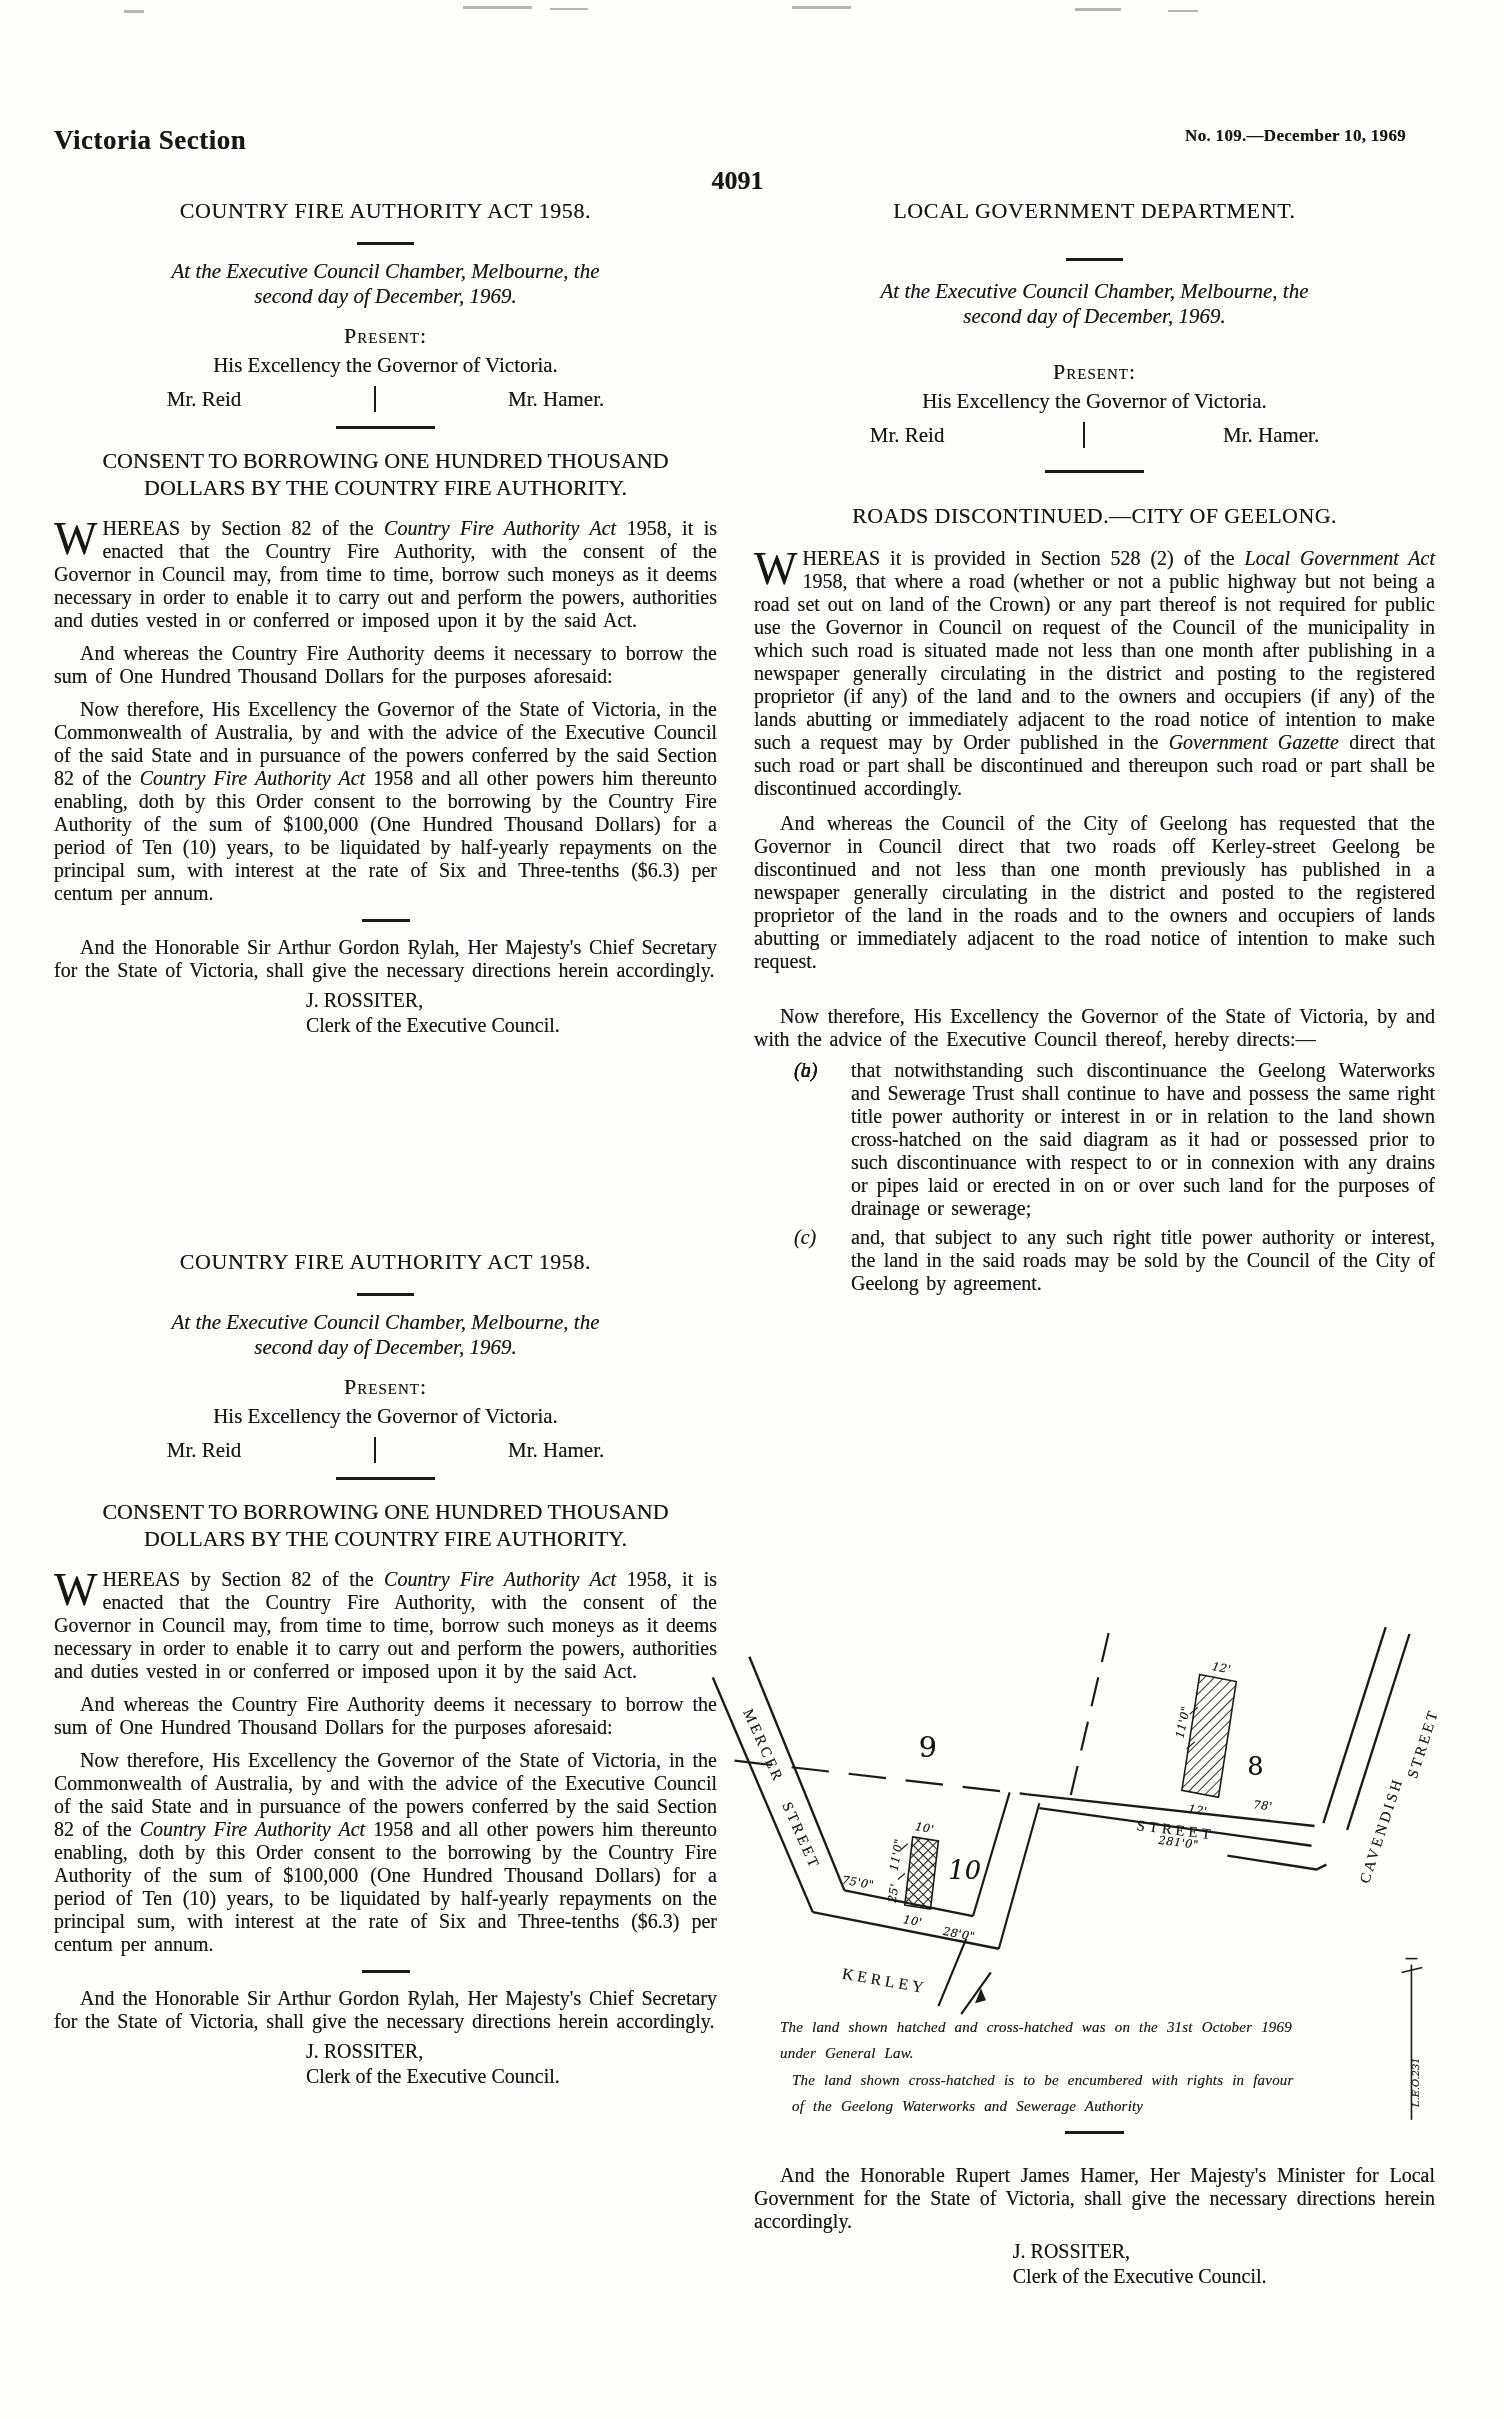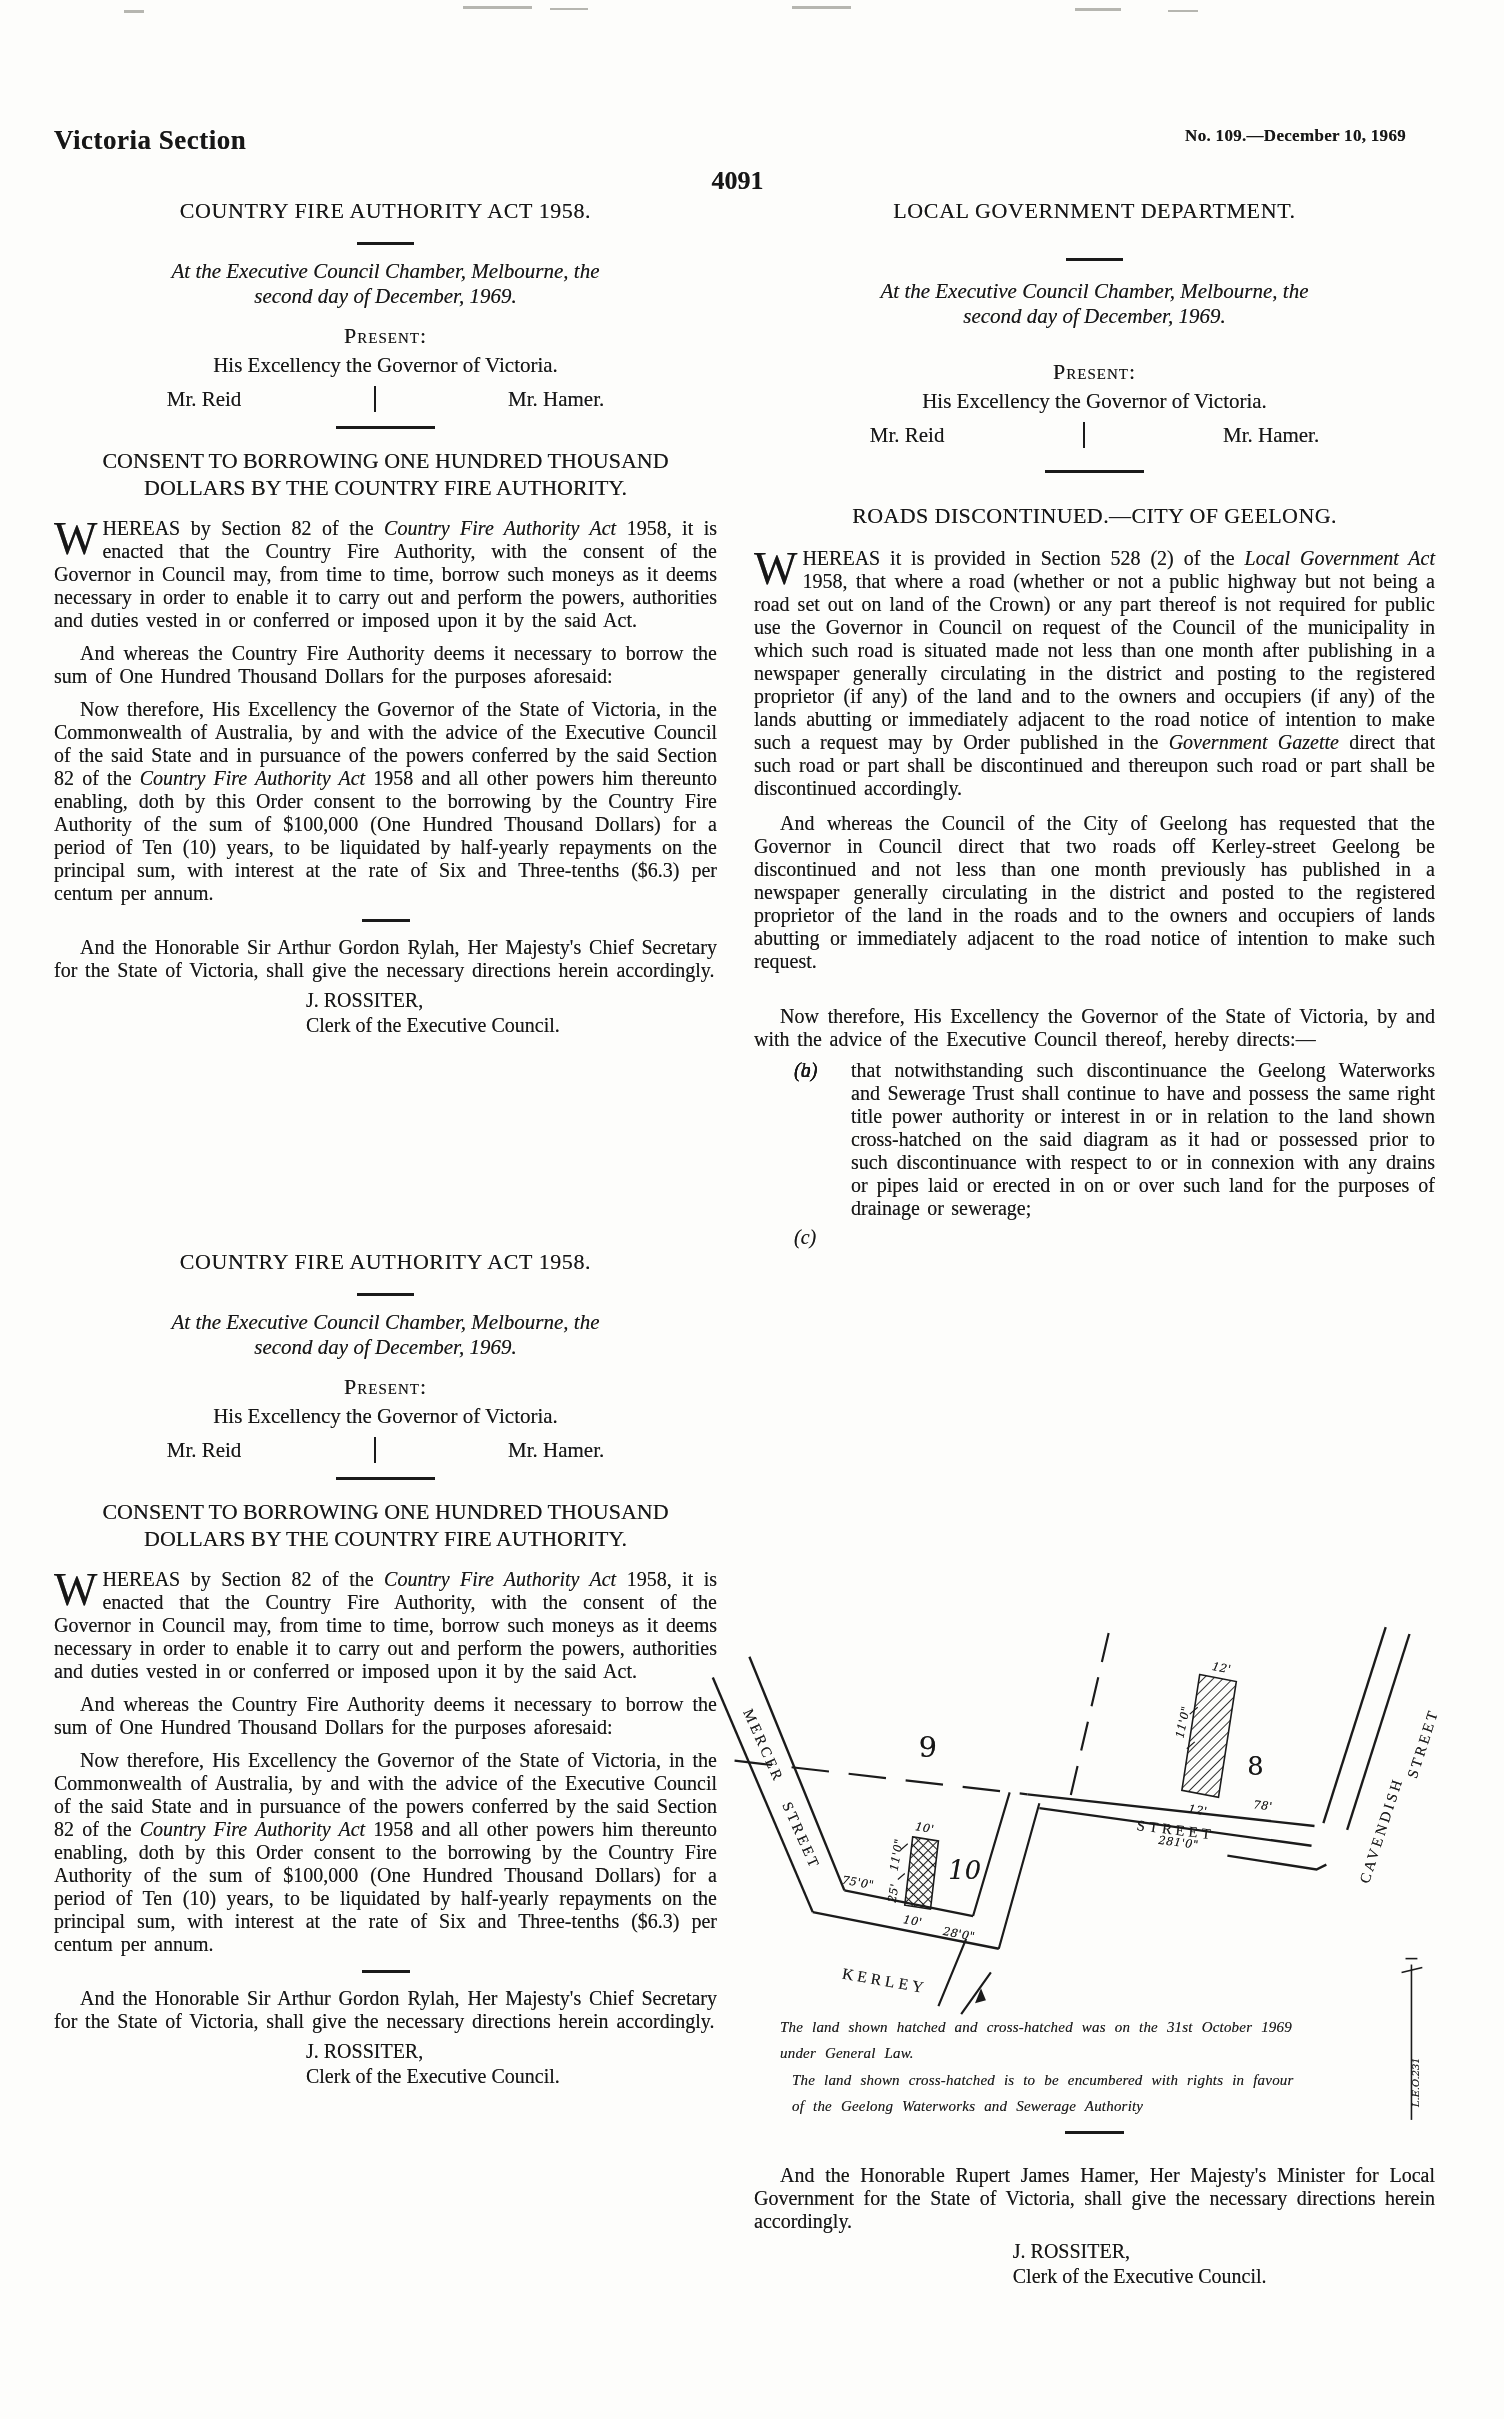--- a/index.html
+++ b/index.html
@@ -166,20 +166,21 @@
     <div class="items">
       <div class="item">
         <span class="item-label">(a)</span>
       </div>
       <div class="item">
         <span class="item-label">(b)</span>
         <span>that notwithstanding such discontinuance the Geelong Waterworks and Sewerage Trust shall continue to have and possess the same right title power authority or interest in or in relation to the land shown cross-hatched on the said diagram as it had or possessed prior to such discontinuance with respect to or in connexion with any drains or pipes laid or erected in on or over such land for the purposes of drainage or sewerage;</span>
       </div>
       <div class="item">
         <span class="item-label">(c)</span>
+        <span>and, that subject to any such right title power authority or interest, the land in the said roads may be sold by the Council of the City of Geelong by agreement.</span>
       </div>
     </div>
   </section>
 
   <svg class="diagram" viewBox="0 0 770 512">
     <defs>
       <pattern id="hat" width="7" height="7" patternUnits="userSpaceOnUse" patternTransform="rotate(45)">
         <line x1="0" y1="0" x2="0" y2="7" stroke="#1b1b1b" stroke-width="1.8"></line>
       </pattern>
       <pattern id="xhat" width="7" height="7" patternUnits="userSpaceOnUse" patternTransform="rotate(45)">

